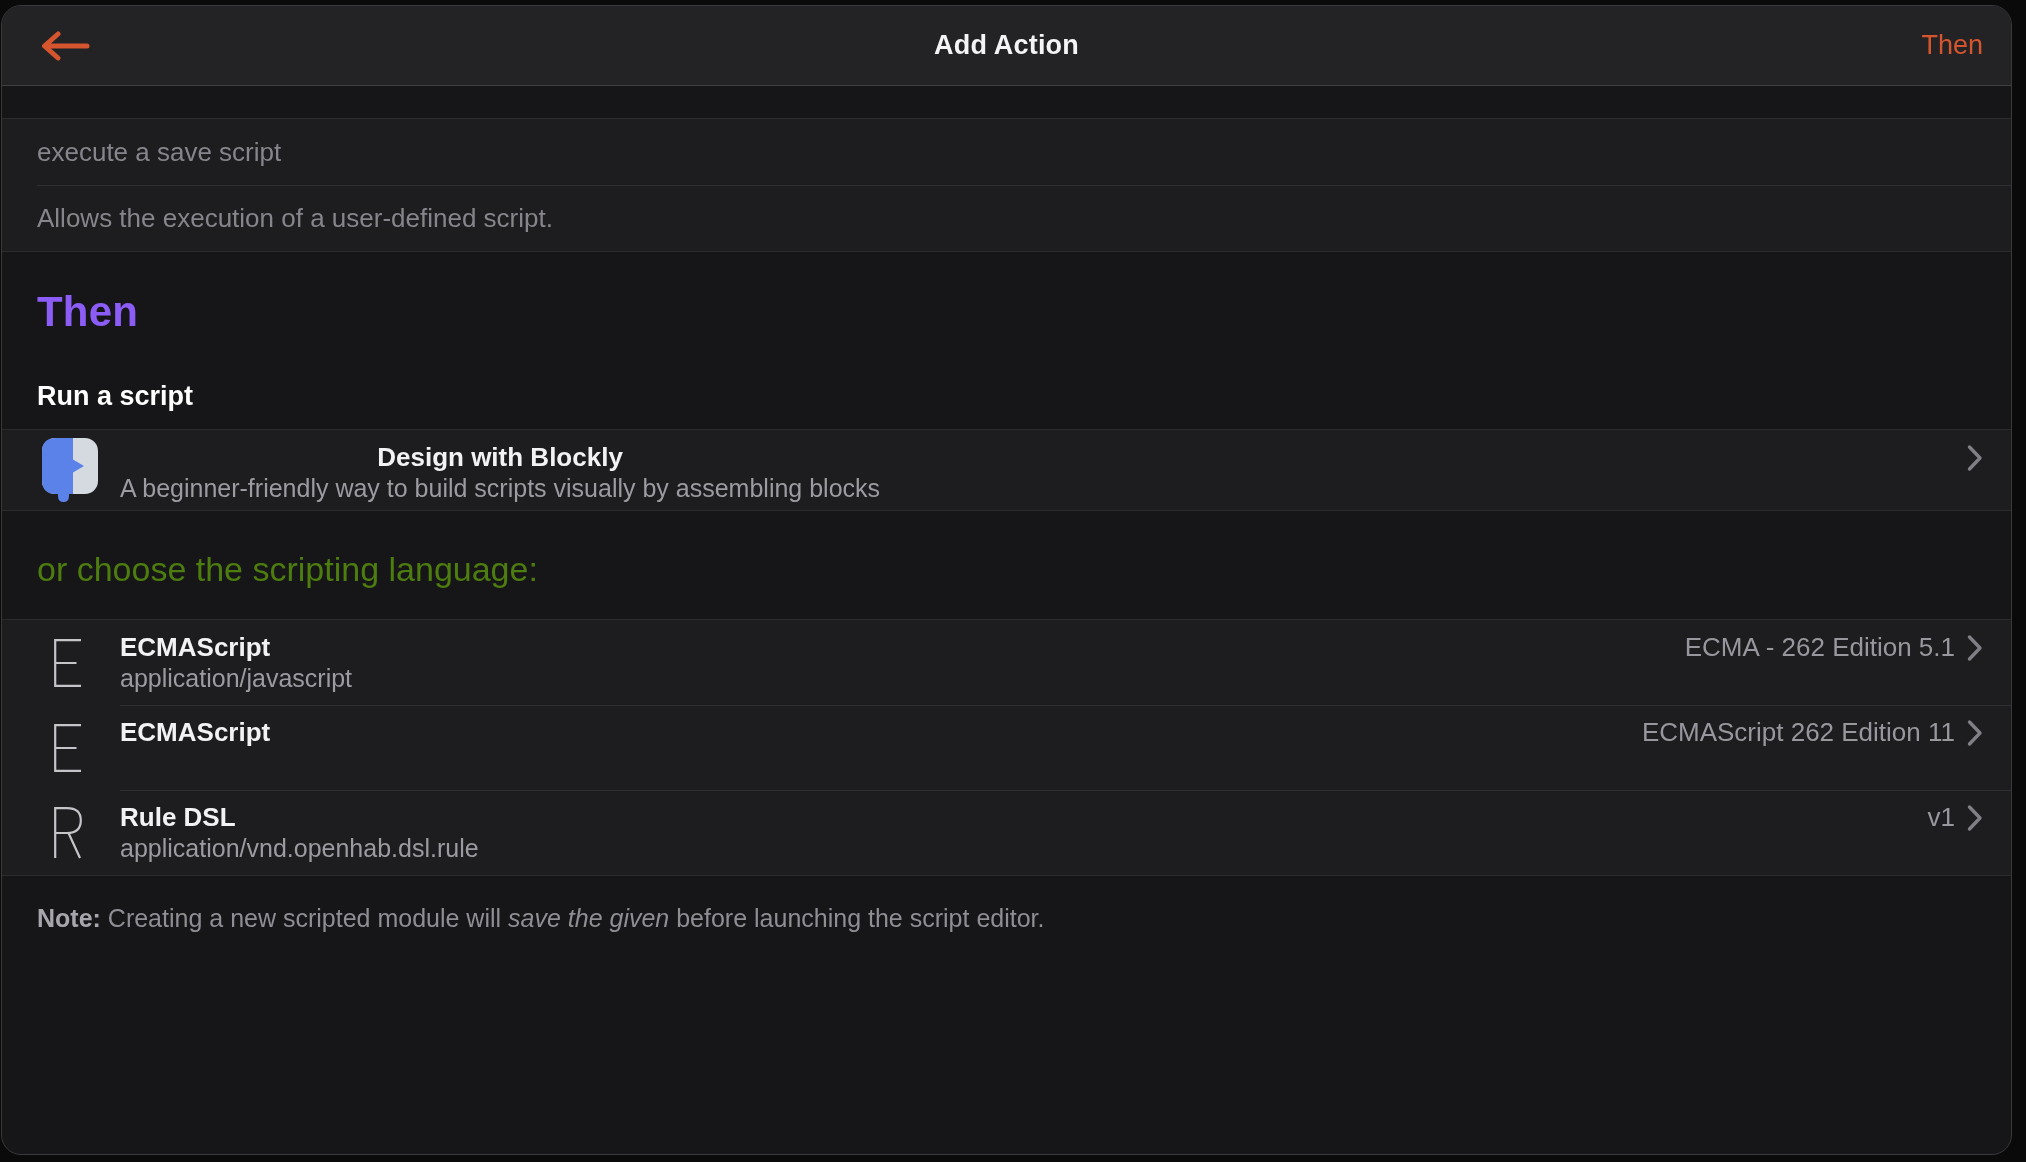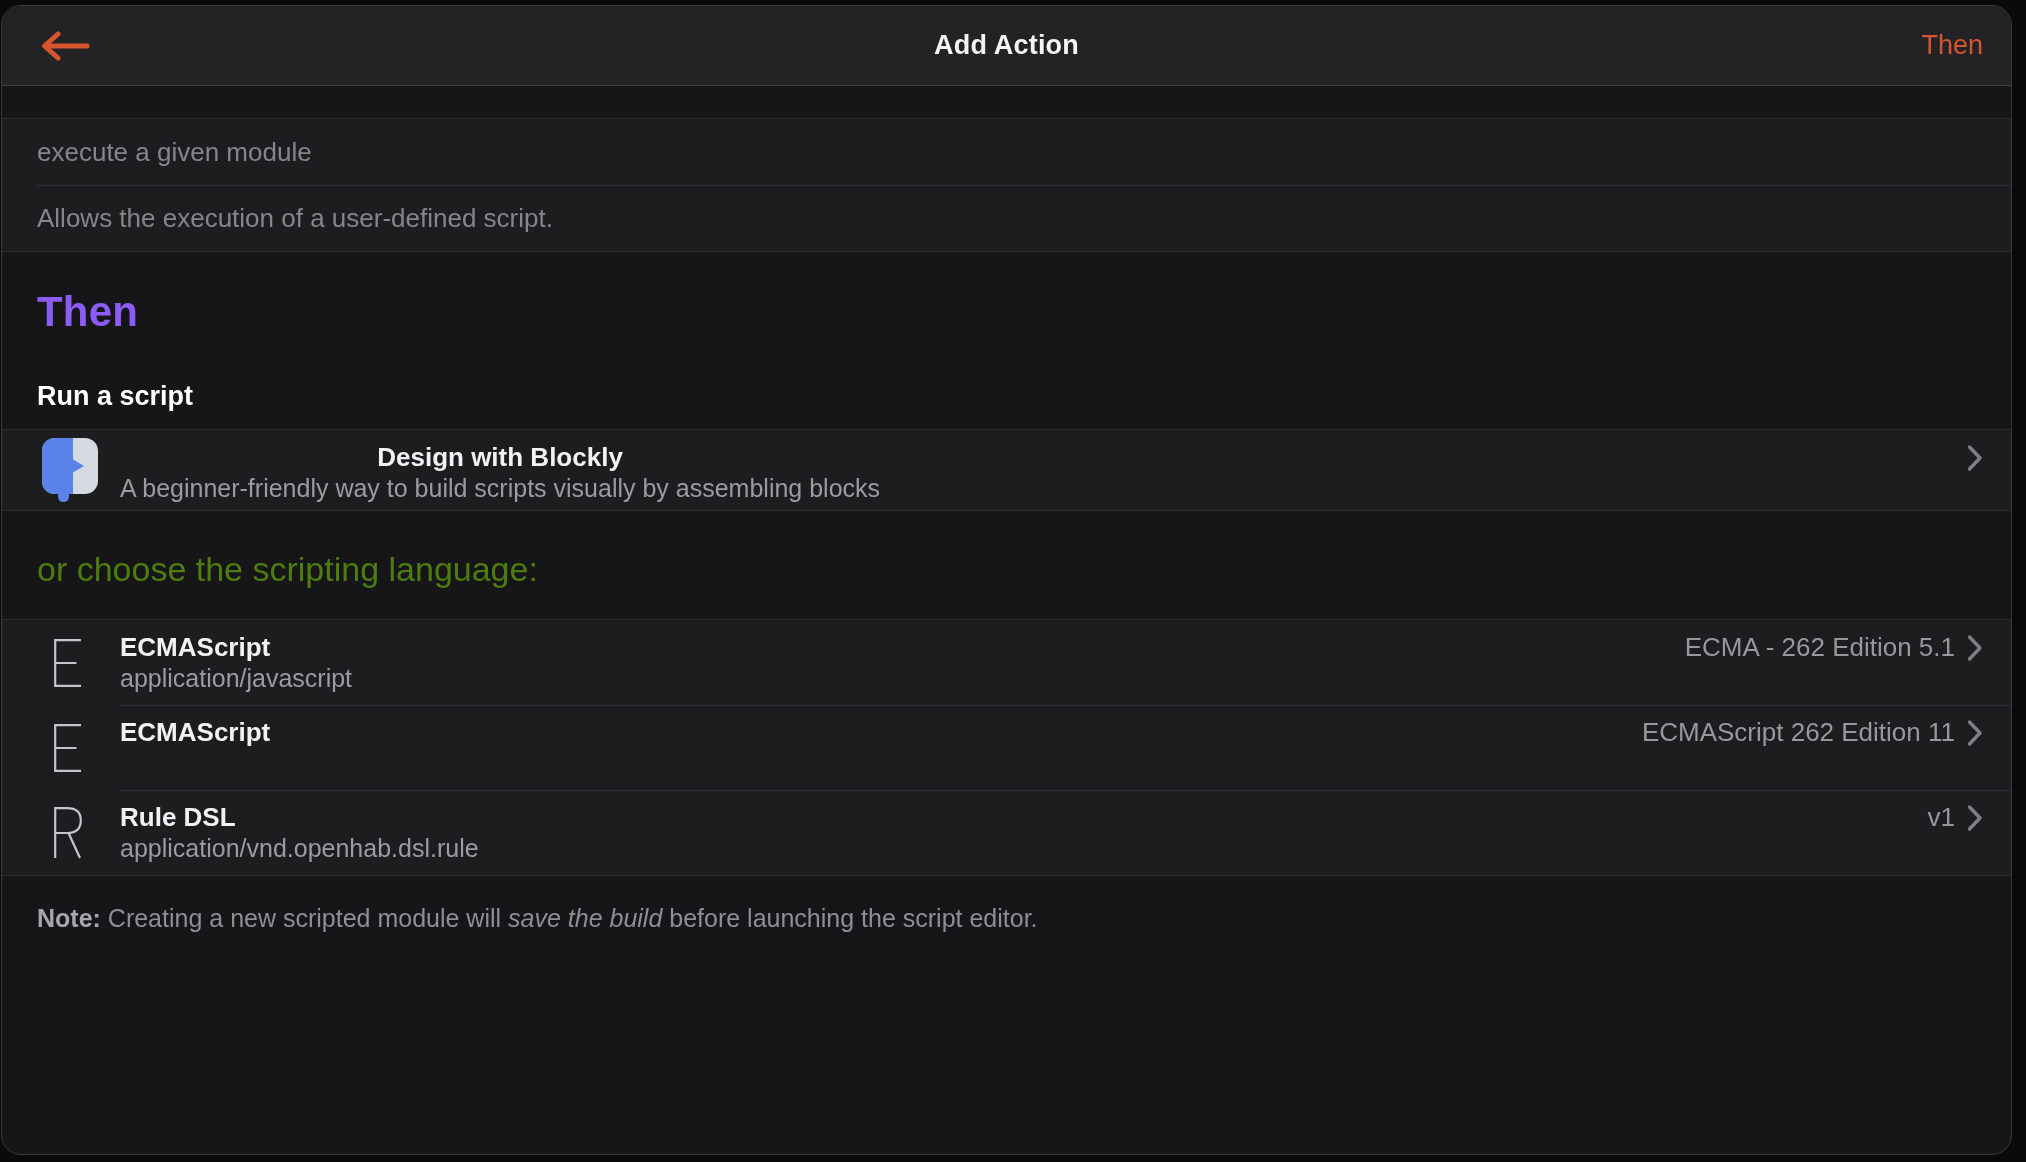--- a/index.html
+++ b/index.html
@@ -87,21 +87,21 @@
     <button class="nav-back">
       <svg class="icon-svg" width="52" height="30" viewBox="0 0 52 30">
         <path d="M49 15 H7 M20 3 L6.5 15 L20 27" fill="none" stroke="#d4552e" stroke-width="5" stroke-linecap="round" stroke-linejoin="round"></path>
       </svg>
     </button>
     <div class="nav-title">Add Action</div>
     <button class="nav-done">Then</button>
   </div>
 
   <div class="block desc-block">
-    <div class="desc-cell">execute a given module</div>
+    <div class="desc-cell">execute a save script</div>
     <div class="desc-cell">Allows the execution of a user-defined script.</div>
   </div>
 
   <div class="then-title">Then</div>
   <div class="run-title">Run a script</div>
 
   <div class="block blockly-block">
     <div class="row row-blockly">
       <div class="media blockly">
         <svg class="icon-svg" width="56" height="65" viewBox="0 0 56 65">
@@ -182,16 +182,16 @@
           <svg class="icon-svg" width="16" height="28" viewBox="0 0 16 28">
             <path d="M2.5 3 L13 14 L2.5 25" fill="none" stroke="#7f7f85" stroke-width="3.4" stroke-linecap="round" stroke-linejoin="round"></path>
           </svg>
         </div>
       </div>
     </div>
 
   </div>
 
   <div class="note">
-    <b>Note:</b><span> Creating a new scripted module will </span><i>save the build</i><span> before launching the script editor.</span>
+    <b>Note:</b><span> Creating a new scripted module will </span><i>save the given</i><span> before launching the script editor.</span>
   </div>
 
 </div>
 
 </body></html>

